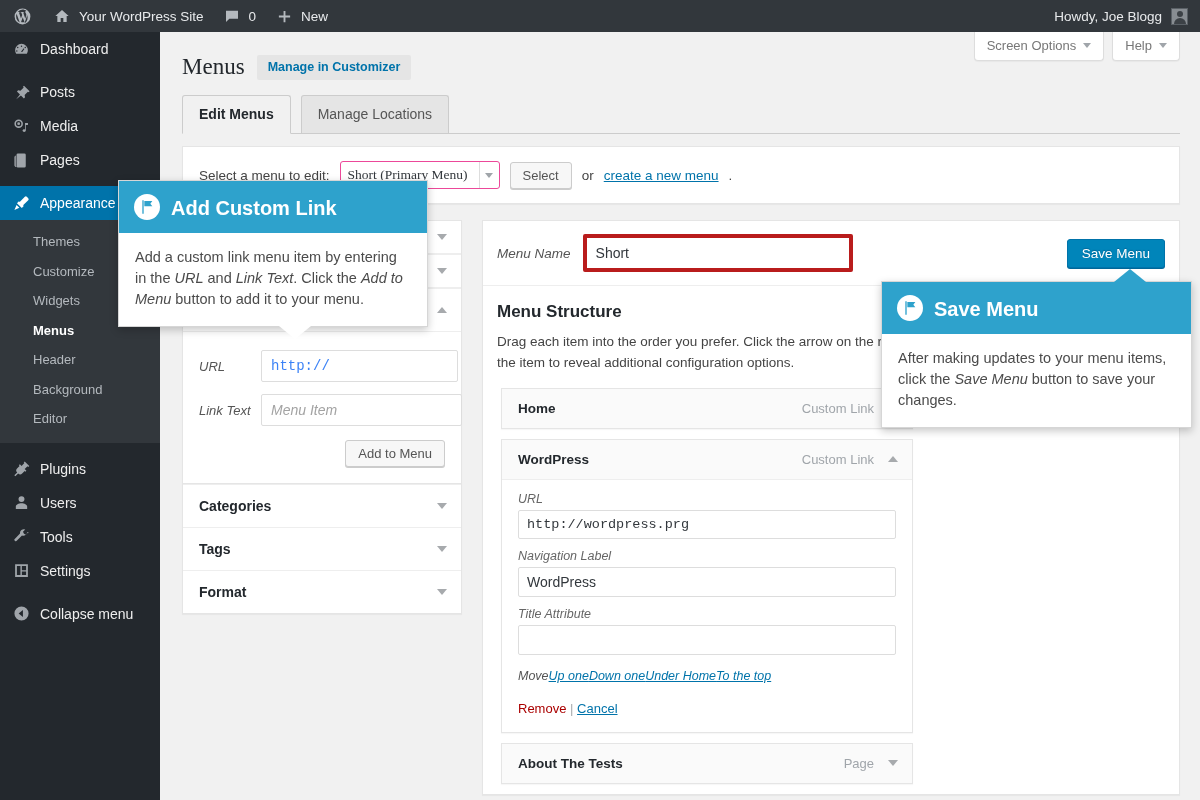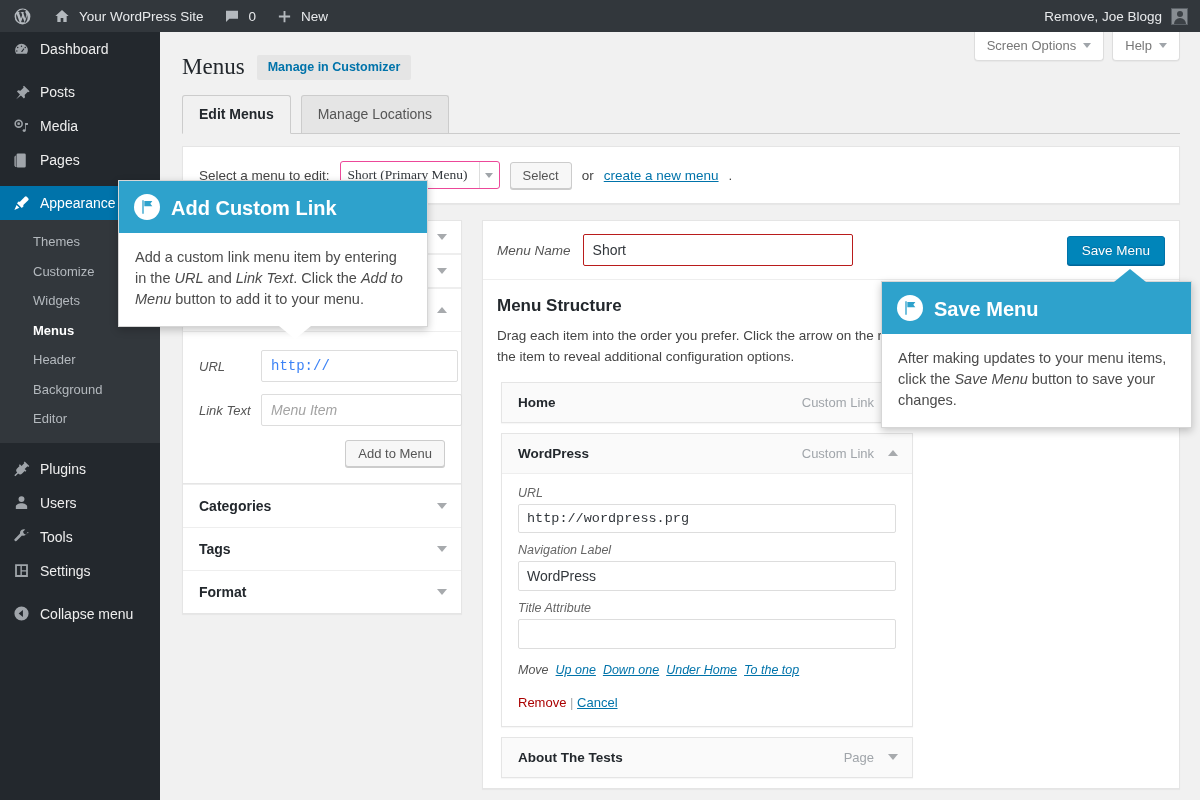--- a/index.html
+++ b/index.html
@@ -132,21 +132,21 @@
   .acc-foot { display: flex; justify-content: flex-end; padding-top: 2px; }
   .acc-stack { margin-top: 0; }
   .acc-stack .acc-hd { border-bottom: none; }
   .acc-sep { border-top: 1px solid #eee; }
 
   .panel { background: #fff; border: 1px solid #e5e5e5; box-shadow: 0 1px 1px rgba(0,0,0,.04); }
   .panel-top {
     display: flex; align-items: center; padding: 13px 14px; border-bottom: 1px solid #eee; gap: 12px;
   }
   .mn-lbl { font-size: 13.5px; font-style: italic; color: #555; }
-  .mn-inp { width: 270px; border: 1px solid #b91c1c; padding: 7px 9px; font-size: 14px; color: #32373c; border-radius: 2px; }
+  .mn-inp { width: 270px; border: 4px solid #b91c1c; padding: 7px 9px; font-size: 14px; color: #32373c; border-radius: 2px; }
   .btn-pri {
     margin-left: auto; background: #0085ba; border: 1px solid #0073aa; color: #fff;
     font-size: 13.5px; padding: 6px 14px; border-radius: 3px; box-shadow: 0 1px 0 #006799;
     text-shadow: 0 -1px 1px #006799;
   }
   .panel-body { padding: 16px 14px 0; }
   .ms-title { font-size: 17px; font-weight: bold; color: #23282d; margin-bottom: 10px; }
   .ms-desc { font-size: 13.5px; color: #444; line-height: 1.55; max-width: 430px; }
 
   .mi-list { padding: 14px 6px 0 4px; }
@@ -157,21 +157,21 @@
   .mi-hd { display: flex; align-items: center; padding: 12px 14px 12px 16px; background: #fafafa; }
   .mi-name { font-size: 13.5px; font-weight: bold; color: #23282d; }
   .mi-type { margin-left: auto; font-size: 13px; color: #a0a5aa; }
   .mi-tog { margin-left: 14px; }
   .mi-body { padding: 12px 16px 16px; background: #fff; border-top: 1px solid #eee; }
   .fl { margin-bottom: 10px; }
   .fl-lbl { display: block; font-size: 12.5px; font-style: italic; color: #666; margin-bottom: 4px; }
   .fl-inp { width: 100%; border: 1px solid #ddd; padding: 6px 8px; font-size: 14px; color: #32373c; border-radius: 2px; }
   .fl-inp.mono { font-family: "Liberation Mono", monospace; font-size: 13.5px; }
   .mi-move { font-size: 12.5px; color: #555; font-style: italic; margin-top: 14px; }
-  .mi-move a { color: #0073aa; text-decoration: underline; font-style: italic; margin-left: 7px; }
+  .mi-move a { color: #0073aa; text-decoration: underline; font-style: italic; margin-left: 0; }
   .mi-del { font-size: 13px; margin-top: 18px; color: #a7aaad; }
   .mi-del .rm { color: #a00; text-decoration: none; }
   .mi-del .cn { color: #0073aa; text-decoration: underline; }
 
   
   .pointer {
     position: absolute; background: #fff; border: 1px solid #d6d6d6;
     box-shadow: 0 3px 8px rgba(0,0,0,.22); z-index: 100; width: 310px;
   }
   .ptr-hd {
@@ -230,21 +230,21 @@
     </div>
     <div class="ab-item">
       <span class="icn">
         <svg class="ic" width="15" height="15" viewBox="0 0 24 24" fill="#b4b9be">
           <path d="M10.5 3h3v7.5H21v3h-7.5V21h-3v-7.5H3v-3h7.5V3z"></path>
         </svg>
       </span>
       <span class="ab-label">New</span>
     </div>
     <div class="ab-right">
-      <span class="ab-label">Remove, Joe Blogg</span>
+      <span class="ab-label">Howdy, Joe Blogg</span>
       <span class="ab-avatar"></span>
     </div>
   </div>
 
   <div class="sidebar">
 
     <div class="menu-top">
       <span class="icn">
         <svg class="ic" width="17" height="17" viewBox="0 0 24 24" fill="#a0a5aa">
           <path d="M12 4a9 9 0 00-9 9 9 9 0 001.5 5h15A9 9 0 0021 13a9 9 0 00-9-9zm0 2.4a1 1 0 110 2 1 1 0 010-2zM6.7 8.2a1 1 0 110 2 1 1 0 010-2zm10.6 0a1 1 0 110 2 1 1 0 010-2zM5.4 13a1 1 0 110 2 1 1 0 010-2zm9.7-2.8l1 1.2-3.1 4c-.5.6-1.4.2-1.4-.5 0-.2.1-.4.2-.6l3.3-4.1z"></path>

